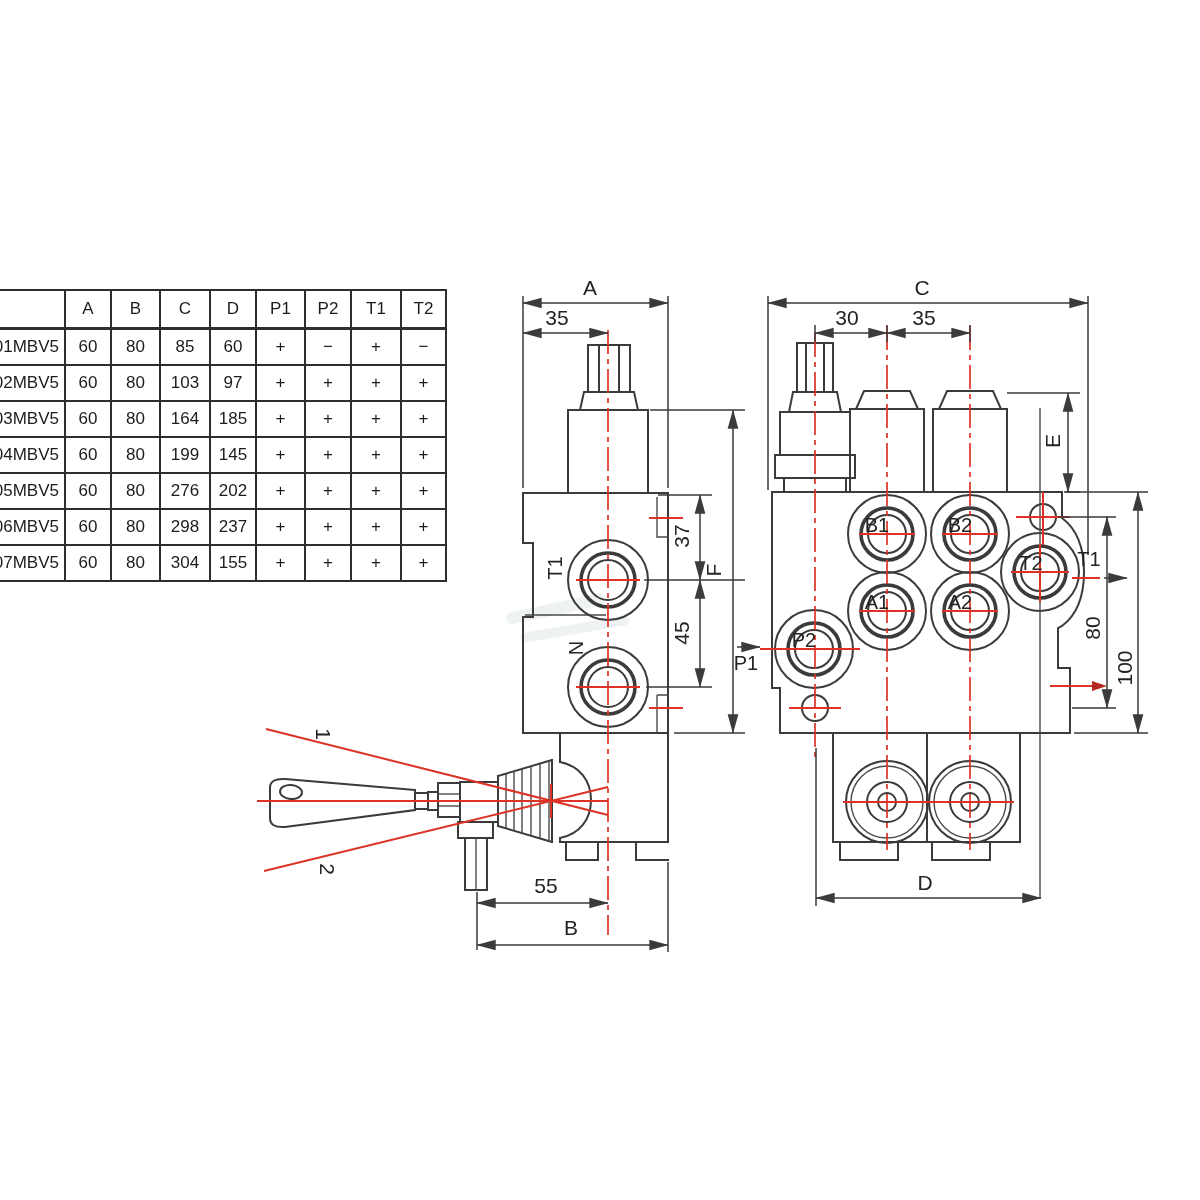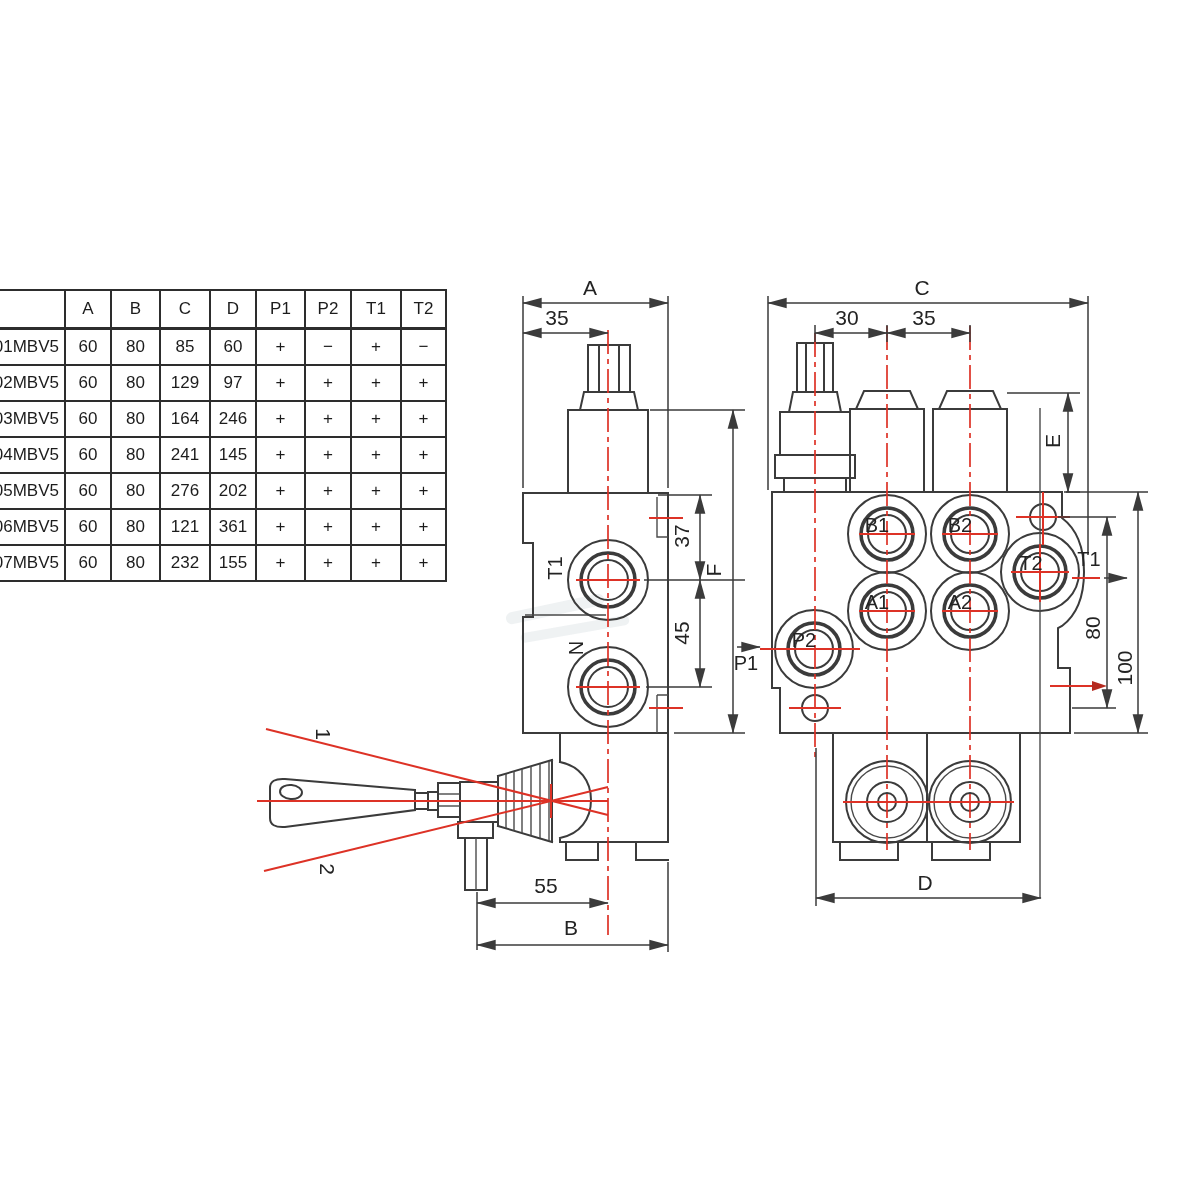--- a/index.html
+++ b/index.html
@@ -57,43 +57,43 @@
           <td>60</td>
         <td>+</td>
           <td>−</td>
         <td>+</td>
           <td>−</td>
       </tr>
       <tr>
         <td class="model">02MBV5</td>
         <td>60</td>
           <td>80</td>
-        <td>129</td>
+        <td>103</td>
           <td>97</td>
         <td>+</td>
           <td>+</td>
         <td>+</td>
           <td>+</td>
       </tr>
       <tr>
         <td class="model">03MBV5</td>
         <td>60</td>
           <td>80</td>
         <td>164</td>
-          <td>246</td>
+          <td>185</td>
         <td>+</td>
           <td>+</td>
         <td>+</td>
           <td>+</td>
       </tr>
       <tr>
         <td class="model">04MBV5</td>
         <td>60</td>
           <td>80</td>
-        <td>241</td>
+        <td>199</td>
           <td>145</td>
         <td>+</td>
           <td>+</td>
         <td>+</td>
           <td>+</td>
       </tr>
       <tr>
         <td class="model">05MBV5</td>
         <td>60</td>
           <td>80</td>
@@ -101,32 +101,32 @@
           <td>202</td>
         <td>+</td>
           <td>+</td>
         <td>+</td>
           <td>+</td>
       </tr>
       <tr>
         <td class="model">06MBV5</td>
         <td>60</td>
           <td>80</td>
-        <td>121</td>
-          <td>361</td>
+        <td>298</td>
+          <td>237</td>
         <td>+</td>
           <td>+</td>
         <td>+</td>
           <td>+</td>
       </tr>
       <tr>
         <td class="model">07MBV5</td>
         <td>60</td>
           <td>80</td>
-        <td>232</td>
+        <td>304</td>
           <td>155</td>
         <td>+</td>
           <td>+</td>
         <td>+</td>
           <td>+</td>
       </tr>
     </tbody>
   </table>
 
   <svg width="1200" height="1200" viewBox="0 0 1200 1200">

